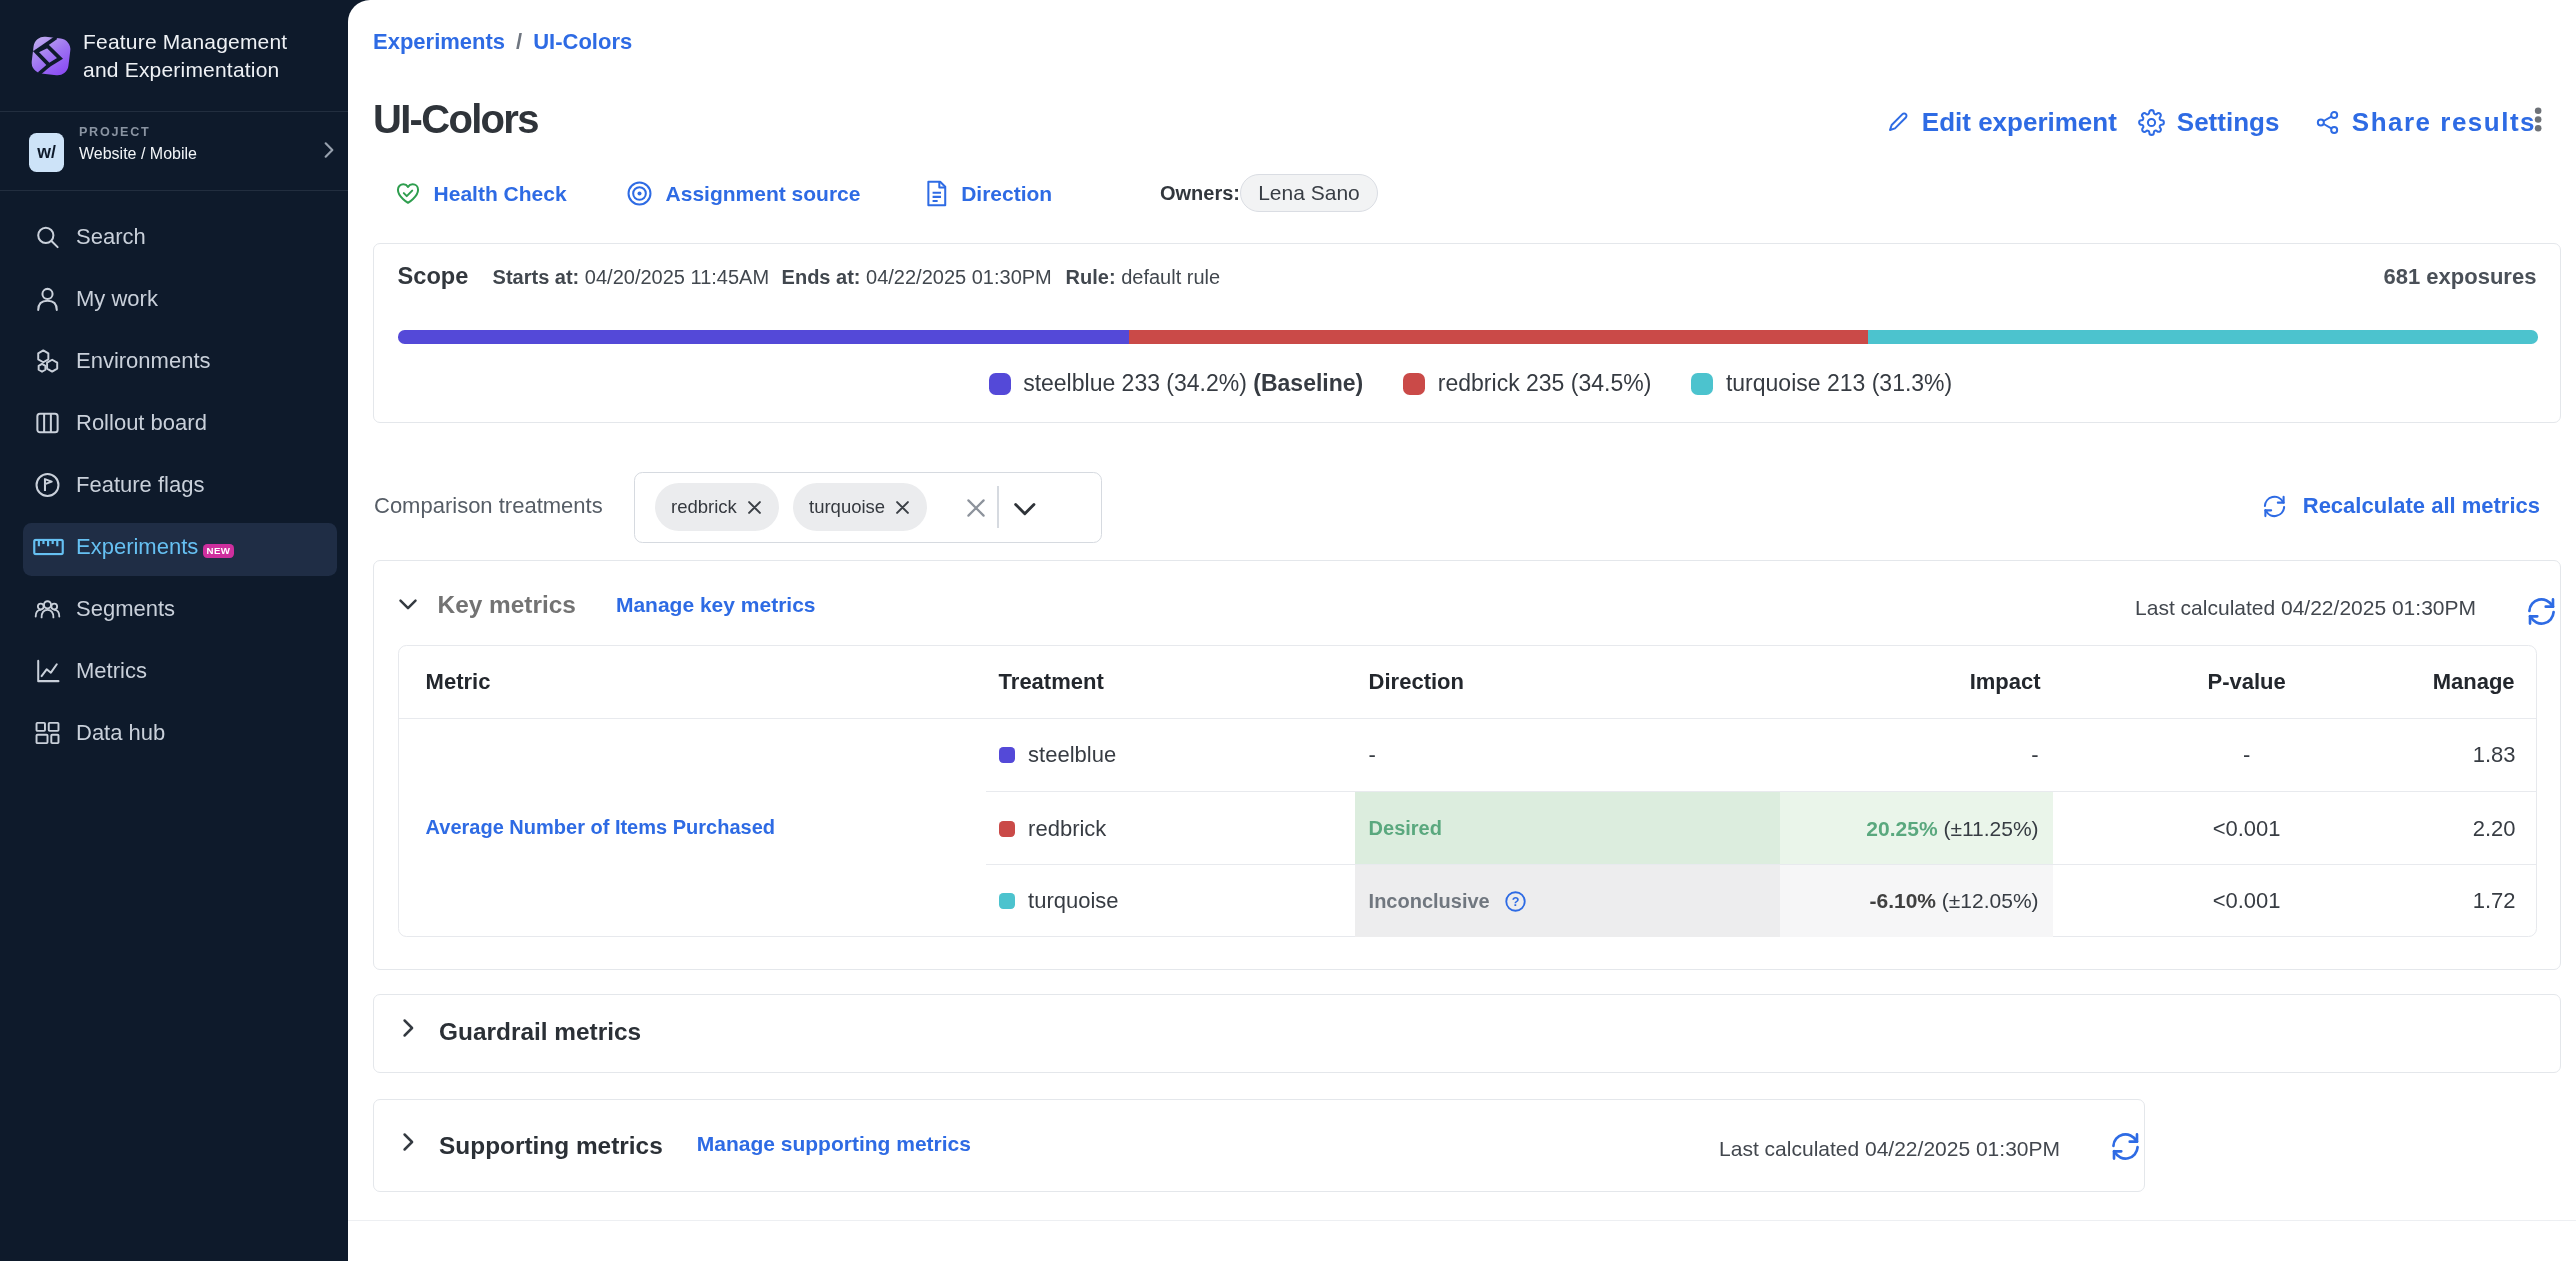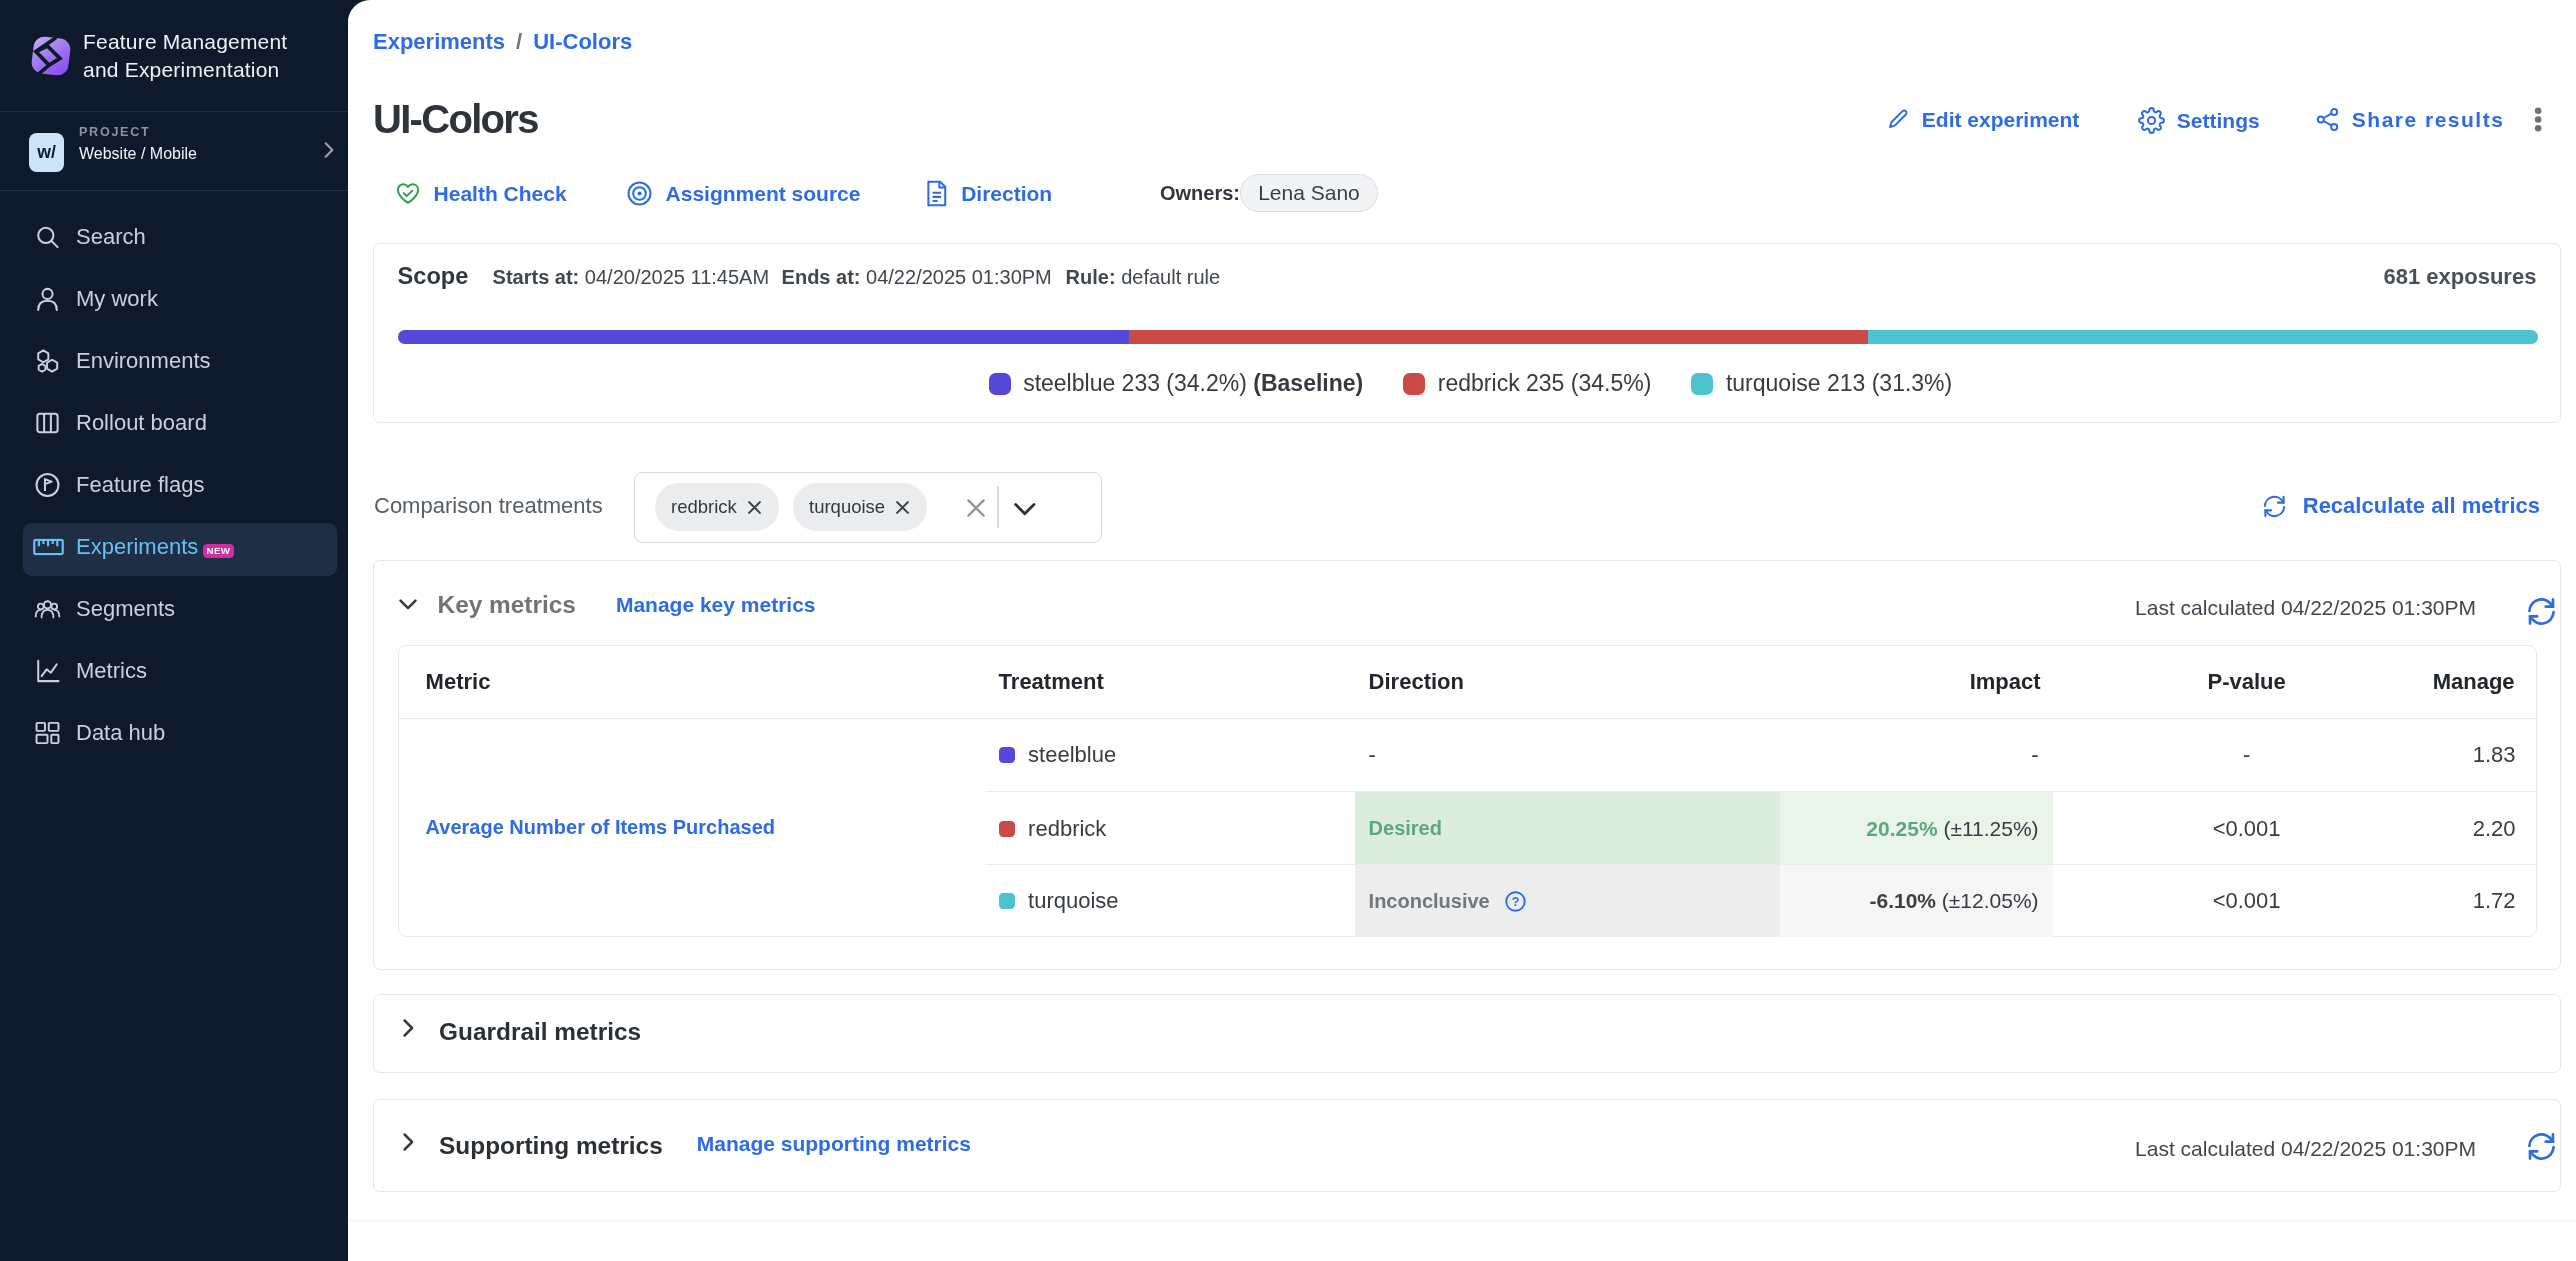--- a/index.html
+++ b/index.html
@@ -21,21 +21,21 @@
   .navitem .nlabel { position:absolute; left:76px; font-size:22px; color:#c9d0da; }
   .navsel { position:absolute; left:23px; width:314px; height:53px; top:6.7px; background:#1f2d45; border-radius:8.4px; }
   .navitem.sel .nlabel { color:#66c0f2; }
   .newbadge { position:absolute; left:203px; top:28px; width:31px; height:13.5px; background:#ce2f9e; border-radius:4.2px; color:#fff; font-size:9.7px; font-weight:bold; text-align:center; line-height:13.5px; letter-spacing:0.4px; }
 
   
   #main { position:absolute; left:348px; top:0; width:2228px; height:1261px; background:#ffffff; border-top-left-radius:22px; }
   .blue { color:#2e6be4; }
   #crumbs { position:absolute; left:25px; top:29px; font-size:22px; font-weight:bold; }
   #title { position:absolute; left:25px; top:97px; font-size:40px; font-weight:bold; color:#2f343a; letter-spacing:-1.7px; }
-  .hbtn { position:absolute; top:107px; font-size:21px; font-weight:bold; color:#2e6be4; display:flex; align-items:center; gap:11.8px; }
+  .hbtn { position:absolute; top:107px; font-size:26px; font-weight:bold; color:#2e6be4; display:flex; align-items:center; gap:11.8px; }
 
   
   .metaitem { position:absolute; top:170px; height:47px; display:flex; align-items:center; gap:12.6px; font-size:21px; font-weight:bold; color:#2e6be4; }
   #ownersLbl { position:absolute; left:812px; top:170px; height:47px; display:flex; align-items:center; font-size:20px; font-weight:bold; color:#32373d; }
   #ownerPill { position:absolute; left:892px; top:174px; height:38px; width:138px; justify-content:center; border:1.7px solid #dadde3; background:#f2f3f4; border-radius:19.4px; font-size:21px; color:#383d44; display:flex; align-items:center; }
 
   .card { position:absolute; background:#fff; border:1.7px solid #e4e7eb; border-radius:7px; }
 
   
   #scope { left:25px; top:243px; width:2188px; height:180px; }
@@ -63,21 +63,21 @@
   .lastcalc { position:absolute; font-size:21px; color:#42474e; }
 
   #tbl { position:absolute; left:23.6px; top:84px; width:2139px; height:292px; border:1.7px solid #e7e9ed; border-radius:8.4px; }
   .th { position:absolute; top:0; height:72px; display:flex; align-items:center; font-size:22px; font-weight:bold; color:#23272d; }
   .rowsep { position:absolute; height:1.3px; background:#e8eaee; }
   .cell { position:absolute; display:flex; align-items:center; font-size:22px; color:#373c43; }
   .tsw { width:16px; height:16px; border-radius:4.2px; margin-right:13.5px; }
 
   
   #guard { left:25px; top:994px; width:2188px; height:79px; }
-  #supp { left:25px; top:1099px; width:2188px; height:93px; }
+  #supp { left:25px; top:1099px; width:1772px; height:93px; }
   .colhead { position:absolute; left:28px; display:flex; align-items:flex-start; }
   .colhead .ctitle { font-size:24.4px; font-weight:bold; color:#2b3036; margin-left:23.6px; }
   #bottomline { position:absolute; left:0; right:0; top:1220px; height:1.3px; background:#edeff2; }
 </style>
 </head>
 <body>
 
 <div id="sidebar">
   <div id="logoRow">
     <svg class="abs" style="left:30px; top:35px" width="42" height="42" viewBox="0 0 50 50">

